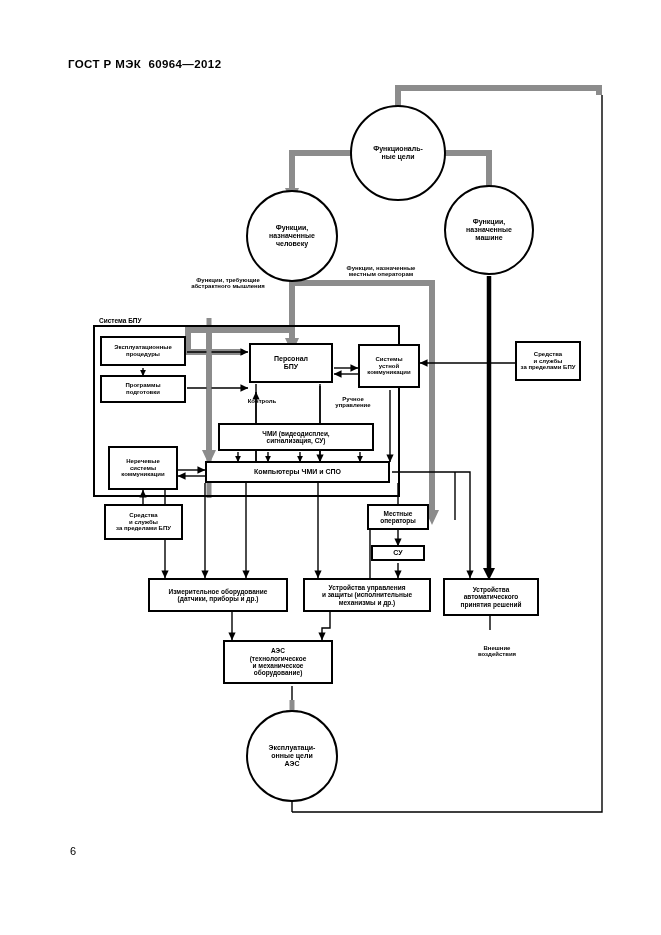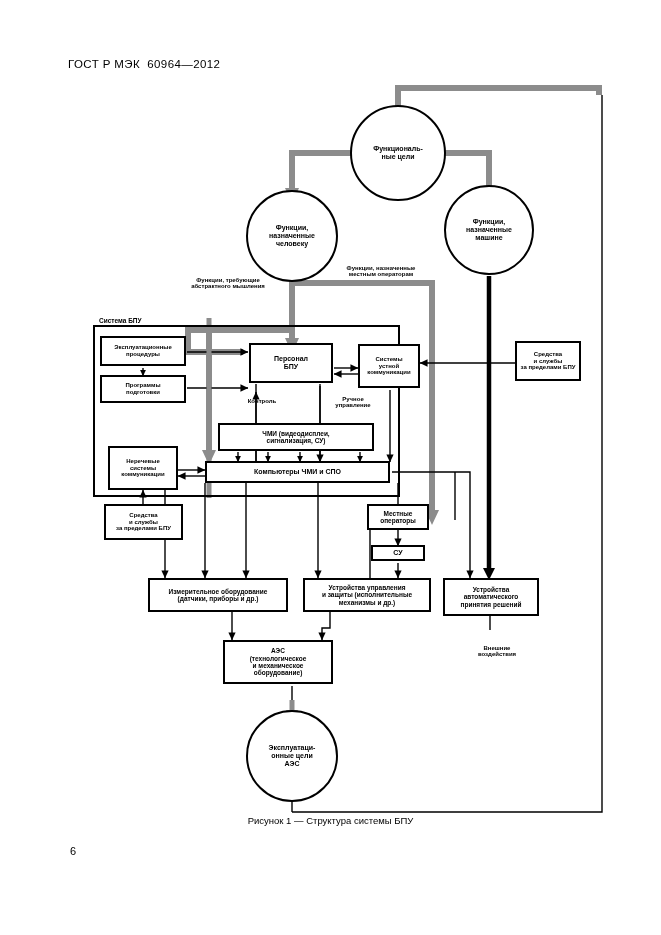--- a/index.html
+++ b/index.html
@@ -6,21 +6,21 @@
   body{
     width:661px;height:935px;position:relative;overflow:hidden;
     font-family:"Liberation Sans","DejaVu Sans",sans-serif;
     color:#000;
   }
   .page{position:absolute;left:0;top:0;width:661px;height:935px;}
 
   
   .doc-header{
     position:absolute;left:68px;top:58px;
-    font-size:11.5px;font-weight:normal;letter-spacing:.4px;
+    font-size:11.5px;font-weight:bold;letter-spacing:.4px;
     white-space:pre;
   }
   .page-number{
     position:absolute;left:70px;top:845px;
     font-size:11px;
   }
   .fig-caption{
     position:absolute;left:0;top:815px;width:661px;
     text-align:center;font-size:9.5px;
   }
@@ -309,16 +309,15 @@
 
     <div class="node box" style="left:223px;top:640px;width:110px;height:44px;font-size:6.5px;">
       <span>АЭС
 (технологическое
 и механическое
 оборудование)</span>
     </div>
 
   </div>
 
-  <div class="fig-caption">Рисунок 1 — Структура системы БПУ</div>
   <div class="page-number">6</div>
 
 </div>
 
 </body></html>

